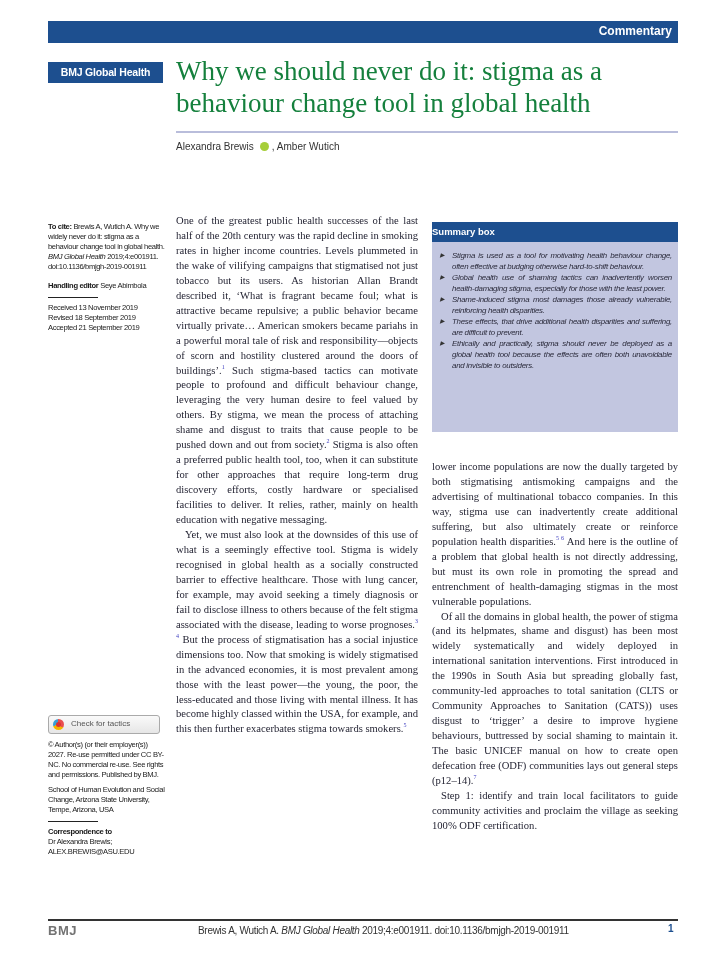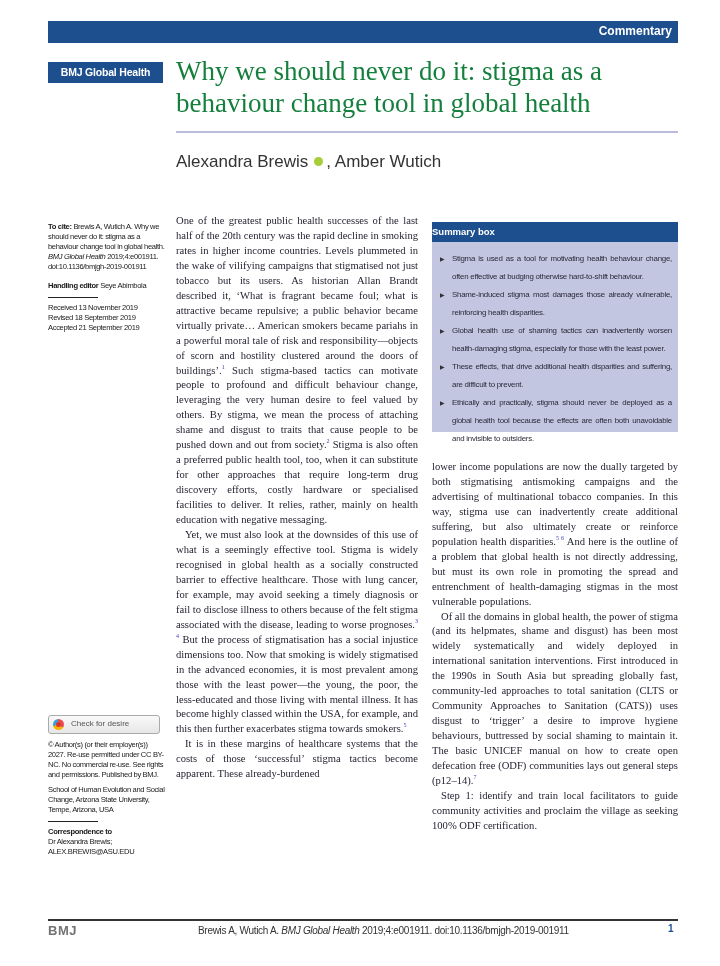--- a/index.html
+++ b/index.html
@@ -9,22 +9,22 @@
             background: #1d4f8f; color: #fff; }
   .topbar .label { position: absolute; right: 6px; top: 3px; font-family: "Liberation Sans", sans-serif;
                    font-weight: bold; font-size: 12px; text-align: right; }
   .brand { position: absolute; left: 48px; top: 62px; width: 115px; height: 21px;
            background: #1d4f8f; color: #fff; font-family: "Liberation Sans", sans-serif;
            font-weight: bold; font-size: 10.5px; line-height: 21px; text-align: center; letter-spacing: -0.2px; }
   .title { position: absolute; left: 176px; top: 55px; width: 510px; margin: 0;
            font-family: "Liberation Serif", serif; font-size: 27px; line-height: 32px;
            font-weight: normal; color: #15803d; }
   .rule-title { position: absolute; left: 176px; top: 131px; width: 502px; height: 2px; background: #b9bddb; }
-  .authors { position: absolute; left: 176px; top: 152px; font-family: "Liberation Sans", sans-serif;
-             font-size: 17px; color: #333; }
+  .authors { position: absolute; left: 176px; top: 141px; font-family: "Liberation Sans", sans-serif;
+             font-size: 10px; color: #333; }
   .orcid { display: inline-block; width: 9px; height: 9px; border-radius: 50%; background: #a6ce39;
            vertical-align: middle; margin: 0 3px 2px 6px; }
   .sidecol { position: absolute; left: 48px; width: 118px; font-family: "Liberation Sans", sans-serif;
              font-size: 7.6px; line-height: 10px; color: #1a1a1a; letter-spacing: -0.35px; }
   .sidecol p { margin: 0 0 6px 0; }
   .sidecol .b { font-weight: bold; }
   .siderule { width: 50px; height: 1px; background: #222; margin: 3px 0 5px 0; }
   .update-btn { position: absolute; left: 48px; top: 715px; width: 110px; height: 17px;
                 border: 1px solid #aaa; border-radius: 3px; background: linear-gradient(#fafafa, #e6e6e6);
                 font-family: "Liberation Sans", sans-serif; font-size: 8px; color: #555; }
@@ -35,21 +35,21 @@
   .update-btn .t { position: absolute; left: 22px; top: 3px; }
   .body-col { position: absolute; font-family: "Liberation Serif", serif; font-size: 10.6px; line-height: 14.95px;
               text-align: justify; color: #1e1e2e; hyphens: auto; }
   .body-col p { margin: 0; text-indent: 9px; }
   .body-col p.first { text-indent: 0; }
   sup { font-size: 6px; color: #4040c0; line-height: 0; }
   .summary { position: absolute; left: 432px; top: 222px; width: 246px; height: 210px; background: #c2c6e0; }
   .summary .hdr { background: #1d4f8f; color: #fff; font-family: "Liberation Sans", sans-serif; font-weight: bold;
                   font-size: 9.5px; height: 20px; line-height: 20px; padding-left: 0; }
   .summary ul { list-style: none; margin: 8px 6px 4px 8px; padding: 0; font-family: "Liberation Sans", sans-serif;
-                font-size: 7.9px; line-height: 18px; color: #2a2a3a; text-align: justify; letter-spacing: -0.25px; }
+                font-size: 7.9px; line-height: 11px; color: #2a2a3a; text-align: justify; letter-spacing: -0.25px; font-style: italic; }
   .summary li { position: relative; padding-left: 12px; margin-bottom: 0; }
   .summary li::before { content: "\25B6"; position: absolute; left: 0; top: 0; font-size: 6px; color: #333; }
   .footrule { position: absolute; left: 48px; top: 919px; width: 630px; height: 2px; background: #333; }
   .footlogo { position: absolute; left: 48px; top: 923px; font-family: "Liberation Sans", sans-serif; font-weight: bold;
               font-size: 13px; color: #737373; letter-spacing: 0.5px; }
   .footcite { position: absolute; left: 198px; top: 925px; font-family: "Liberation Sans", sans-serif; font-size: 10px;
               color: #333; letter-spacing: -0.3px; }
   .footpage { position: absolute; left: 668px; top: 923px; font-family: "Liberation Sans", sans-serif; font-size: 10px;
               color: #1d4f8f; font-weight: bold; }
   em { font-style: italic; }
@@ -66,60 +66,59 @@
 <h1 class="title">Why we should never do it: stigma as a behaviour change tool in global health</h1>
 <div class="rule-title"></div>
 
 <div class="authors">
   <span>Alexandra Brewis</span><span class="orcid"></span><span>, </span><span>Amber Wutich</span>
 </div>
 
 <div class="sidecol" style="top:222px;">
   <p>
     <span class="b">To cite:</span>
-    <span>Brewis A, Wutich A. Why we should never do it: stigma as a behaviour change tool in global health.</span>
+    <span>Brewis A, Wutich A. Why we widely never do it: stigma as a behaviour change tool in global health.</span>
     <em>BMJ Global Health</em>
     <span>2019;4:e001911. doi:10.1136/bmjgh-2019-001911</span>
   </p>
   <p style="margin-top:9px;">
     <span class="b">Handling editor</span>
     <span>Seye Abimbola</span>
   </p>
   <div class="siderule"></div>
   <div>Received 13 November 2019</div>
   <div>Revised 18 September 2019</div>
   <div>Accepted 21 September 2019</div>
 </div>
 
 <div class="update-btn">
   <span class="ic"></span>
-  <span class="t">Check for desire</span>
+  <span class="t">Check for tactics</span>
 </div>
 
 <div class="sidecol" style="top:740px;">
   <p style="margin-bottom:5px;">© Author(s) (or their employer(s)) 2027. Re-use permitted under CC BY-NC. No commercial re-use. See rights and permissions. Published by BMJ.</p>
   <p>School of Human Evolution and Social Change, Arizona State University, Tempe, Arizona, USA</p>
   <div class="siderule"></div>
   <div class="b">Correspondence to</div>
   <div>Dr Alexandra Brewis;</div>
   <div>ALEX.BREWIS@ASU.EDU</div>
 </div>
 
 <div class="body-col" style="left:176px; top:214px; width:242px;">
   <p class="first"><span>One of the greatest public health successes of the last half of the 20th century was the rapid decline in smoking rates in higher income countries. Levels plummeted in the wake of vilifying campaigns that stigmatised not just tobacco but its users. As historian Allan Brandt described it, ‘What is fragrant became foul; what is attractive became repulsive; a public behavior became virtually private… American smokers became pariahs in a powerful moral tale of risk and responsibility—objects of scorn and hostility clustered around the doors of buildings’.</span><sup>1</sup><span> Such stigma-based tactics can motivate people to profound and difficult behaviour change, leveraging the very human desire to feel valued by others. By stigma, we mean the process of attaching shame and disgust to traits that cause people to be pushed down and out from society.</span><sup>2</sup><span> Stigma is also often a preferred public health tool, too, when it can substitute for other approaches that require long-term drug discovery efforts, costly hardware or specialised facilities to deliver. It relies, rather, mainly on health education with negative messaging.</span></p>
   <p><span>Yet, we must also look at the downsides of this use of what is a seemingly effective tool. Stigma is widely recognised in global health as a socially constructed barrier to effective healthcare. Those with lung cancer, for example, may avoid seeking a timely diagnosis or fail to disclose illness to others because of the felt stigma associated with the disease, leading to worse prognoses.</span><sup>3 4</sup><span> But the process of stigmatisation has a social injustice dimensions too. Now that smoking is widely stigmatised in the advanced economies, it is most prevalent among those with the least power—the young, the poor, the less-educated and those living with mental illness. It has become highly classed within the USA, for example, and this then further exacerbates stigma towards smokers.</span><sup>5</sup></p>
-  <p>It is in these margins of healthcare systems that the costs of those ‘successful’ stigma tactics become apparent. These already-burdened</p>
 </div>
 
 <div class="summary">
   <div class="hdr">Summary box</div>
   <ul>
     <li>Stigma is used as a tool for motivating health behaviour change, often effective at budging otherwise hard-to-shift behaviour.</li>
+    <li>Global health use of shaming tactics can inadvertently worsen health-damaging stigma, especially for those with the least power.</li>
     <li>Shame-induced stigma most damages those already vulnerable, reinforcing health disparities.</li>
-    <li>Global health use of shaming tactics can inadvertently worsen health-damaging stigma, especially for those with the least power.</li>
     <li>These effects, that drive additional health disparities and suffering, are difficult to prevent.</li>
     <li>Ethically and practically, stigma should never be deployed as a global health tool because the effects are often both unavoidable and invisible to outsiders.</li>
   </ul>
 </div>
 
 <div class="body-col" style="left:432px; top:460px; width:246px;">
   <p class="first"><span>lower income populations are now the dually targeted by both stigmatising antismoking campaigns and the advertising of multinational tobacco companies. In this way, stigma use can inadvertently create additional suffering, but also ultimately create or reinforce population health disparities.</span><sup>5 6</sup><span> And here is the outline of a problem that global health is not directly addressing, but must its own role in promoting the spread and entrenchment of health-damaging stigmas in the most vulnerable populations.</span></p>
   <p><span>Of all the domains in global health, the power of stigma (and its helpmates, shame and disgust) has been most widely systematically and widely deployed in international sanitation interventions. First introduced in the 1990s in South Asia but spreading globally fast, community-led approaches to total sanitation (CLTS or Community Approaches to Sanitation (CATS)) uses disgust to ‘trigger’ a desire to improve hygiene behaviours, buttressed by social shaming to maintain it. The basic UNICEF manual on how to create open defecation free (ODF) communities lays out general steps (p12–14).</span><sup>7</sup></p>
   <p>Step 1: identify and train local facilitators to guide community activities and proclaim the village as seeking 100% ODF certification.</p>
 </div>

